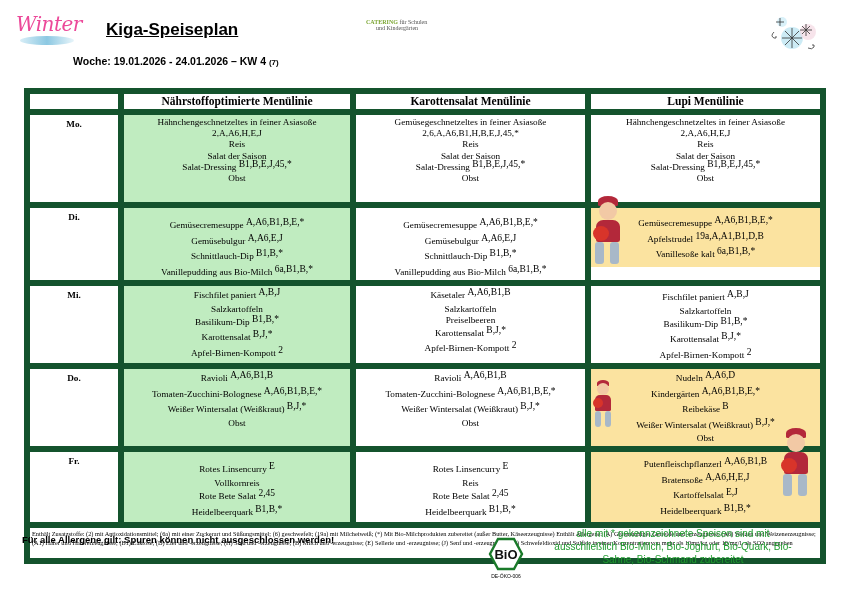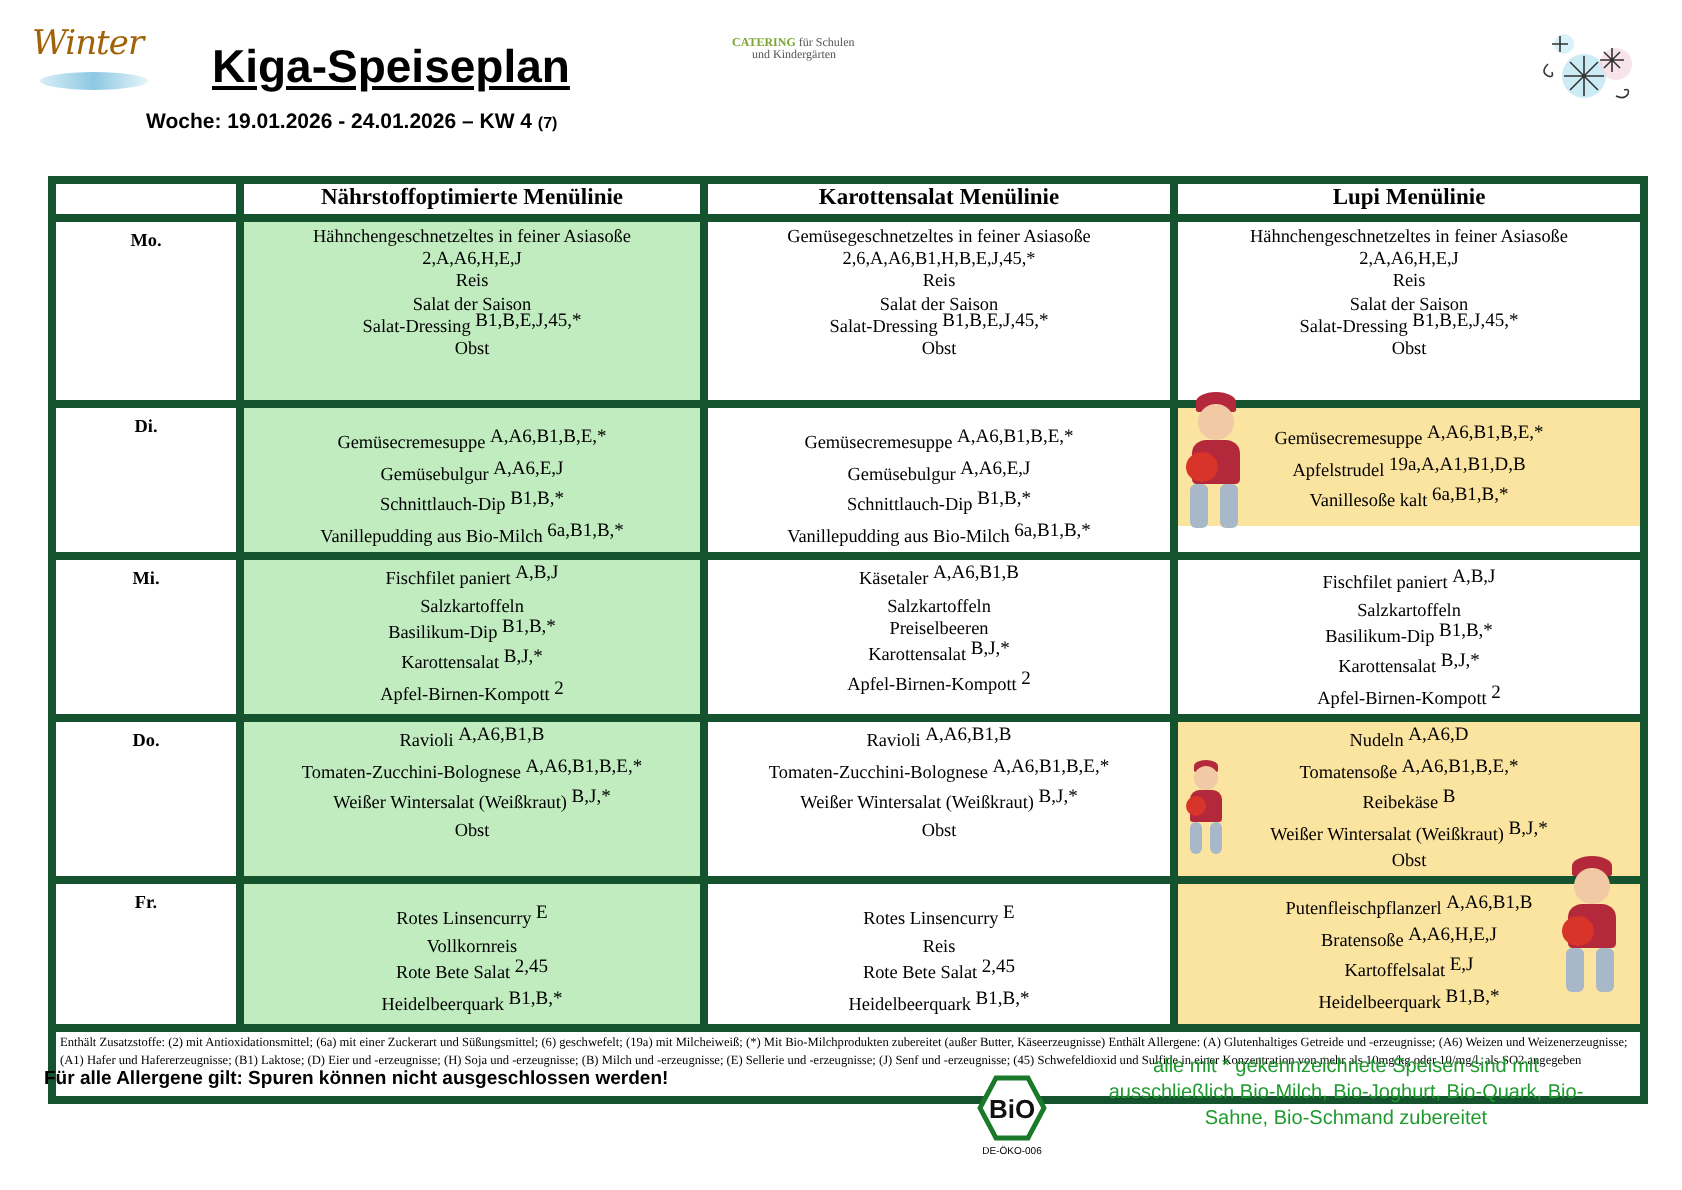--- a/index.html
+++ b/index.html
@@ -1,36 +1,36 @@
 <!DOCTYPE html>
 <html><head>
 <meta charset="utf-8">
 <style>
   * { box-sizing: border-box; margin: 0; padding: 0; }
   html, body { width: 841px; height: 595px; background: #ffffff; overflow: hidden; }
   body { position: relative; font-family: "Liberation Serif", serif; color: #000; }
 
   .winter-logo { position: absolute; left: 14px; top: 10px; width: 62px; height: 34px; }
-  .winter-logo .word { position: absolute; left: 2px; top: 2px; font-family: "DejaVu Serif", serif; font-style: italic; font-size: 17px; color: #a16207; letter-spacing: -0.5px; }
+  .winter-logo .word { position: absolute; left: 2px; top: 2px; font-family: "DejaVu Serif", serif; font-style: italic; font-size: 20px; color: #ec4899; letter-spacing: -0.5px; }
   .winter-logo .swoosh { position: absolute; left: 6px; top: 26px; width: 54px; height: 9px; border-radius: 50%; background: linear-gradient(90deg, #d8eef7, #8cc8e2, #e8f5fa); }
 
-  .title { position: absolute; left: 106px; top: 20px; font-family: "Liberation Sans", sans-serif; font-weight: bold; font-size: 23px; text-decoration: underline; }
+  .title { position: absolute; left: 106px; top: 20px; font-family: "Liberation Sans", sans-serif; font-weight: bold; font-size: 17px; text-decoration: underline; }
   .week { position: absolute; left: 73px; top: 55px; font-family: "Liberation Sans", sans-serif; font-weight: bold; font-size: 10.5px; }
   .week .small { font-size: 8px; }
 
   .moedl-logo { position: absolute; left: 366px; top: 17px; width: 100px; height: 52px; }
   .moedl-logo .brand { font-family: "Liberation Sans", sans-serif; font-weight: bold; font-size: 27px; color: #c2224a; line-height: 28px; letter-spacing: -0.5px; }
   .moedl-logo .sub1 { font-family: "Liberation Serif", serif; font-size: 6px; color: #555; margin-top: 2px; white-space: nowrap; }
   .moedl-logo .sub1 b { color: #7aa531; }
   .moedl-logo .sub2 { font-family: "Liberation Serif", serif; font-size: 6px; color: #555; padding-left: 10px; }
 
   .snowflakes { position: absolute; left: 768px; top: 10px; width: 56px; height: 46px; }
 
   table.menu { position: absolute; left: 24px; top: 88px; width: 796px; border-collapse: collapse; table-layout: fixed; }
-  table.menu td, table.menu th { border: 4px solid #14532d; text-align: center; vertical-align: top; font-size: 9.2px; line-height: 11.2px; }
+  table.menu td, table.menu th { border: 6px solid #14532d; text-align: center; vertical-align: top; font-size: 9.2px; line-height: 11.2px; }
   table.menu th { font-size: 11.5px; font-weight: bold; height: 16px; line-height: 15px; }
   col.c-day { width: 94px; }
   col.c-1 { width: 232px; }
   col.c-2 { width: 235px; }
   col.c-3 { width: 235px; }
   td.day { font-weight: bold; font-size: 12px; padding-top: 4px; }
   td.green { background: #c0ecc0; }
   td.yellow-cell { padding: 0; }
   .cell-inner { padding-top: 2px; }
   .cell-inner.pad { padding-top: 10px; }
@@ -220,21 +220,21 @@
           <div class="cell-inner">
         <span class="line spaced"><span>Ravioli</span> <sup class="al">A,A6,B1,B</sup></span>
         <span class="line spaced"><span>Tomaten-Zucchini-Bolognese</span> <sup class="al">A,A6,B1,B,E,*</sup></span>
         <span class="line spaced"><span>Weißer Wintersalat (Weißkraut)</span> <sup class="al">B,J,*</sup></span>
         <span class="line">Obst</span>
       </div>
         </td>
       <td class="yellow-cell">
         <div class="yellow-block" style="padding:2px 0 2px 0; height:100%;">
           <span class="line spaced"><span>Nudeln</span> <sup class="al">A,A6,D</sup></span>
-          <span class="line spaced"><span>Tomatensoße</span> <sup class="al">A,A6,B1,B,E,*</sup></span>
+          <span class="line spaced"><span>Kindergärten</span> <sup class="al">A,A6,B1,B,E,*</sup></span>
           <span class="line spaced"><span>Reibekäse</span> <sup class="al">B</sup></span>
           <span class="line spaced"><span>Weißer Wintersalat (Weißkraut)</span> <sup class="al">B,J,*</sup></span>
           <span class="line">Obst</span>
         </div>
       </td>
     </tr>
 
     <tr class="r-fr">
       <td class="day">Fr.</td>
       <td class="green">

